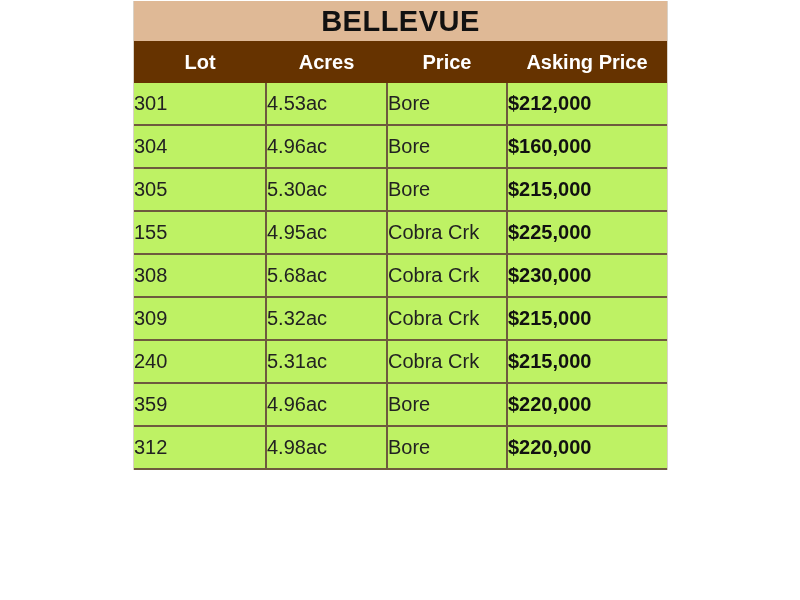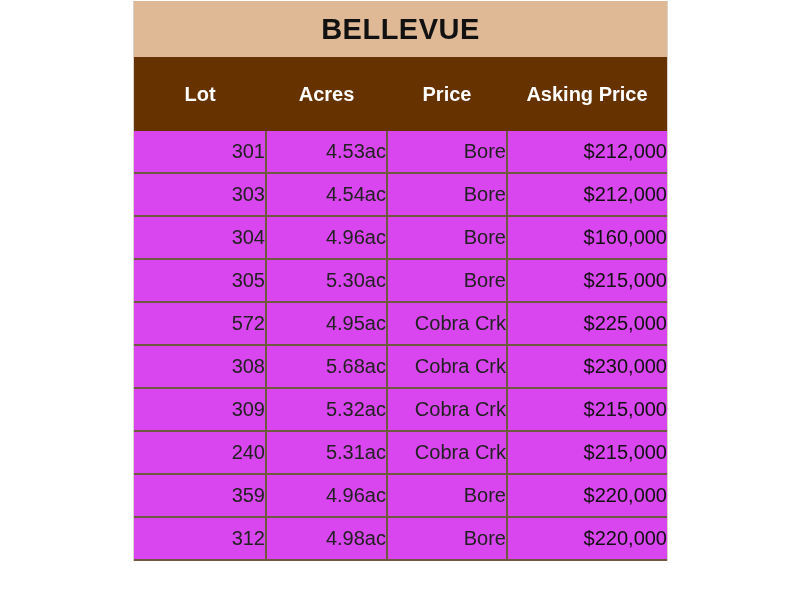--- a/index.html
+++ b/index.html
@@ -13,21 +13,21 @@
     .sheet {
       position: absolute;
       left: 133px;
       top: 1px;
       width: 533px;
       font-family: "Liberation Sans", "DejaVu Sans", sans-serif;
       border-left: 1px solid #d9d2c8;
       border-right: 1px solid #d9d2c8;
     }
     .title-band {
-      height: 56px;
+      height: 40px;
       background: #dfb996;
       display: flex;
       align-items: center;
       justify-content: center;
       font-weight: bold;
       font-size: 29px;
       color: #111111;
       letter-spacing: 0.5px;
     }
     table {
@@ -39,36 +39,36 @@
     col.c-acres { width: 121px; }
     col.c-water { width: 120px; }
     col.c-price { width: 160px; }
     thead th {
       height: 42px;
       background: #663300;
       color: #ffffff;
       font-weight: bold;
       font-size: 20px;
       text-align: center;
-      padding: 16px;
+      padding: 0;
       border: none;
     }
     tbody td {
       height: 41px;
-      text-align: right;
+      text-align: left;
       font-size: 20px;
       color: #222222;
       padding: 0;
       border-bottom: 2px solid #6e5a3e;
       border-right: 2px solid #6e5a3e;
-      background: #d946ef;
+      background: #bef264;
     }
     tbody td:last-child {
       border-right: none;
-      font-weight: normal;
+      font-weight: bold;
       color: #111111;
       margin-left: 32px;
     }
   </style>
 </head>
 <body>
 
 <div class="sheet">
   <div class="title-band">BELLEVUE</div>
   <table>
@@ -87,39 +87,33 @@
       </tr>
     </thead>
     <tbody id="rows">
         <tr>
           <td>301</td>
           <td>4.53ac</td>
           <td>Bore</td>
           <td>$212,000</td>
         </tr>
         <tr>
-          <td>303</td>
-          <td>4.54ac</td>
-          <td>Bore</td>
-          <td>$212,000</td>
-        </tr>
-        <tr>
           <td>304</td>
           <td>4.96ac</td>
           <td>Bore</td>
           <td>$160,000</td>
         </tr>
         <tr>
           <td>305</td>
           <td>5.30ac</td>
           <td>Bore</td>
           <td>$215,000</td>
         </tr>
         <tr>
-          <td>572</td>
+          <td>155</td>
           <td>4.95ac</td>
           <td>Cobra Crk</td>
           <td>$225,000</td>
         </tr>
         <tr>
           <td>308</td>
           <td>5.68ac</td>
           <td>Cobra Crk</td>
           <td>$230,000</td>
         </tr>

